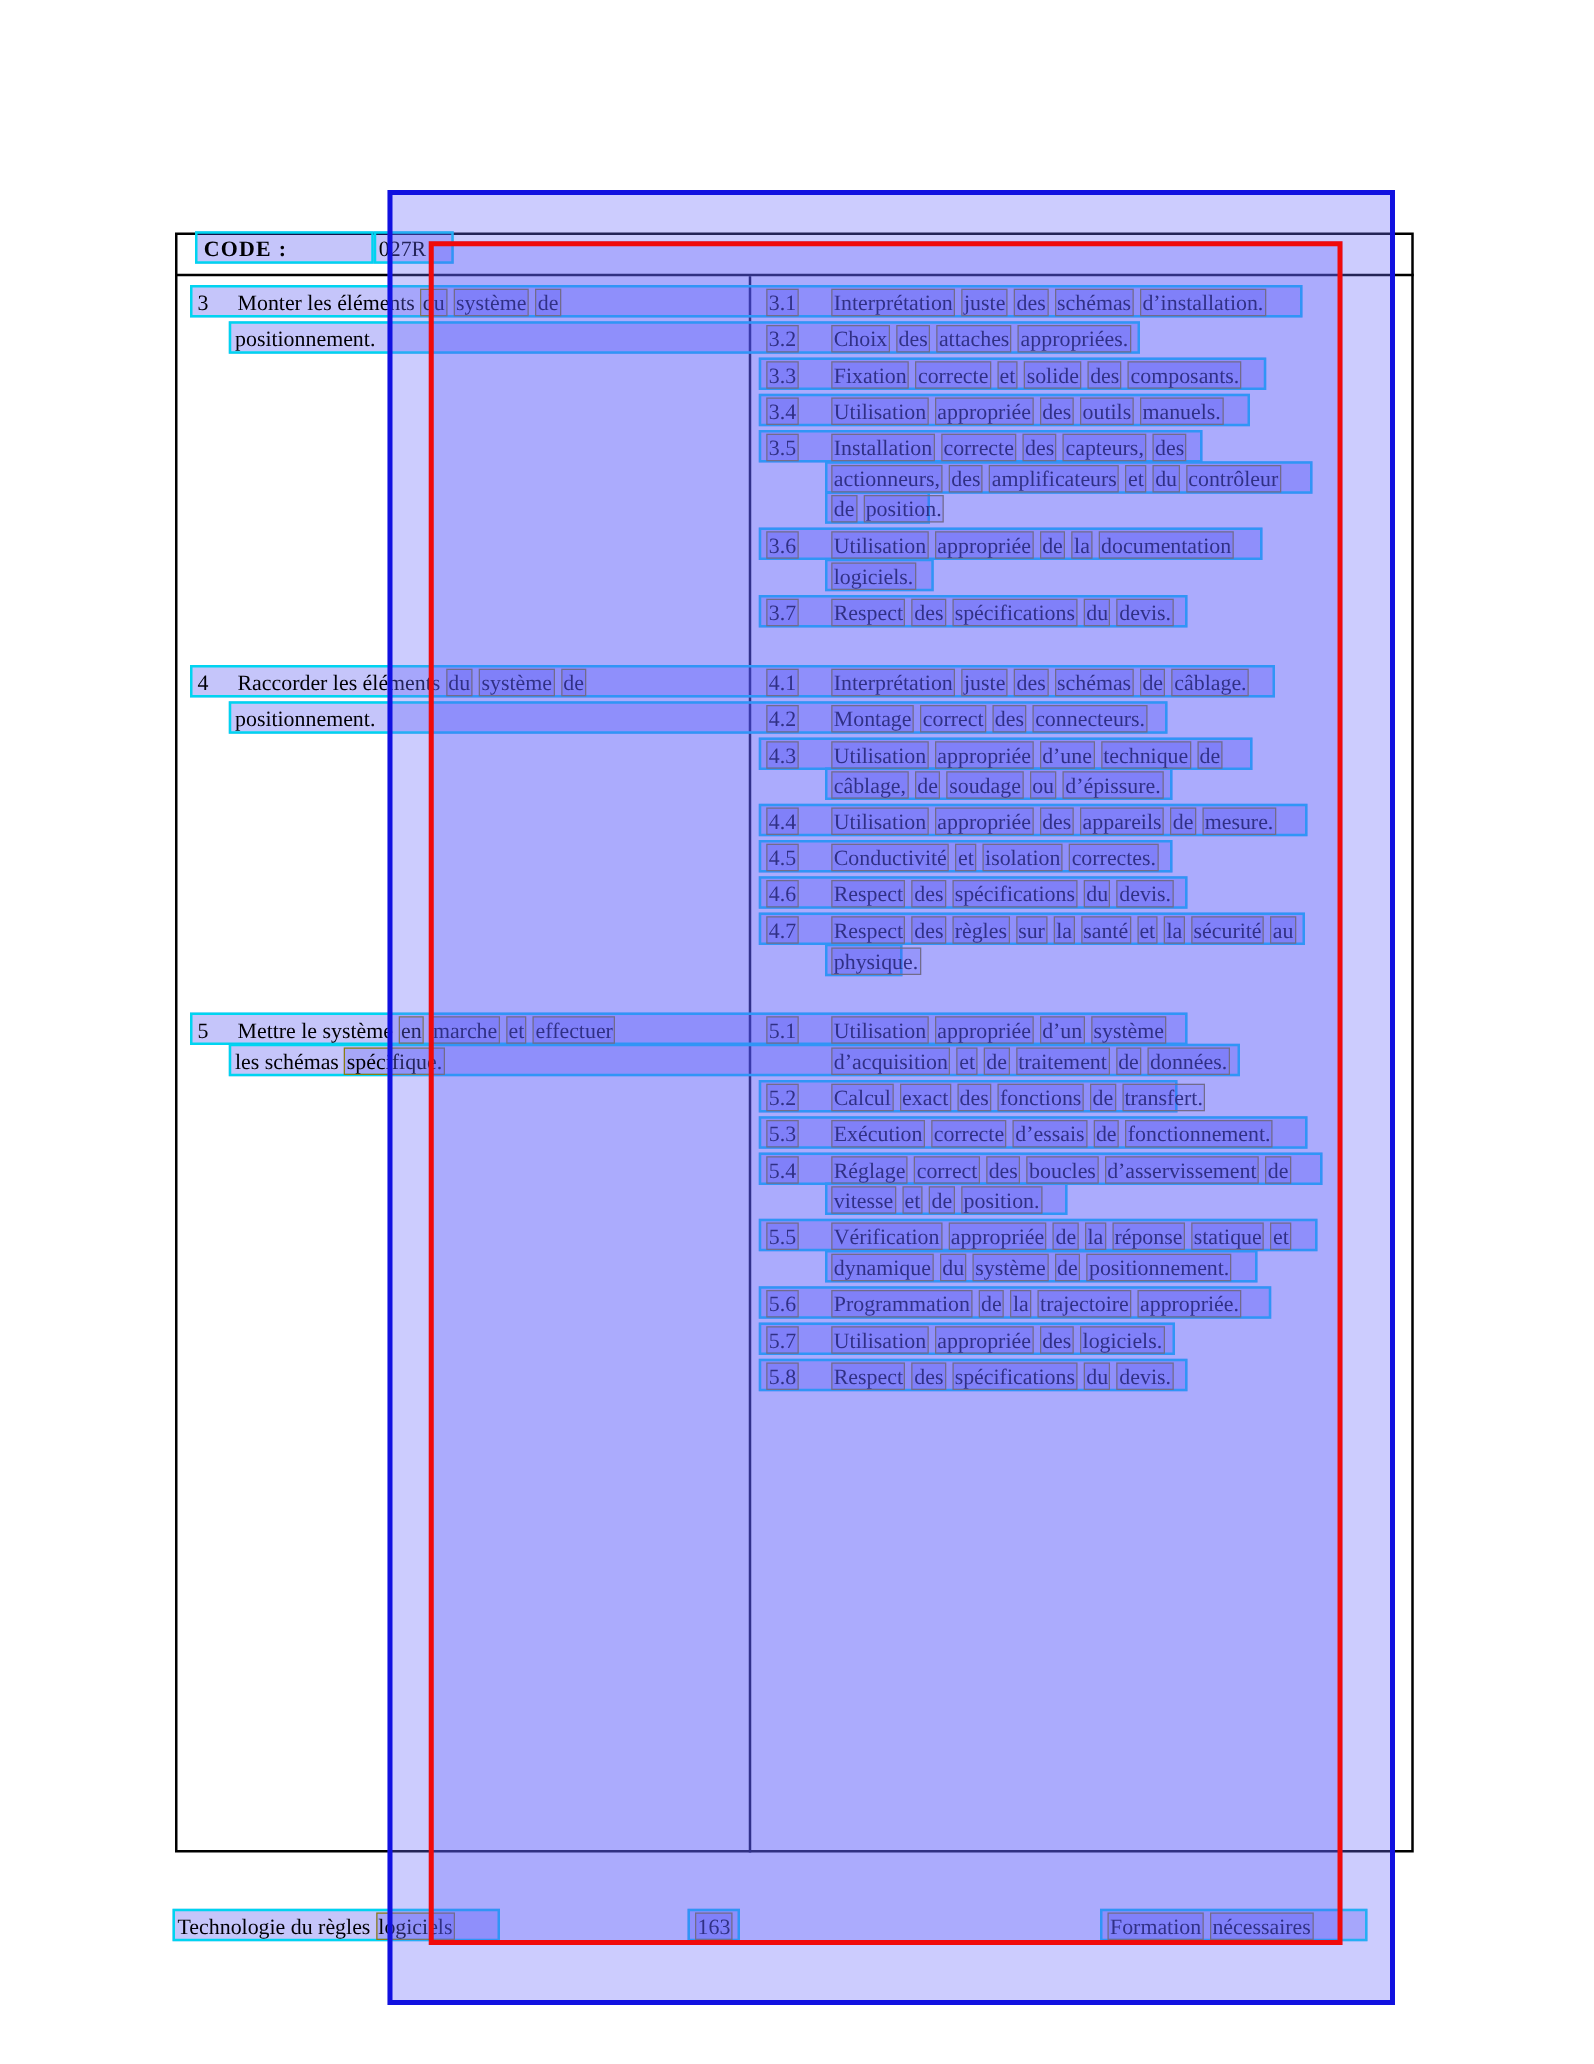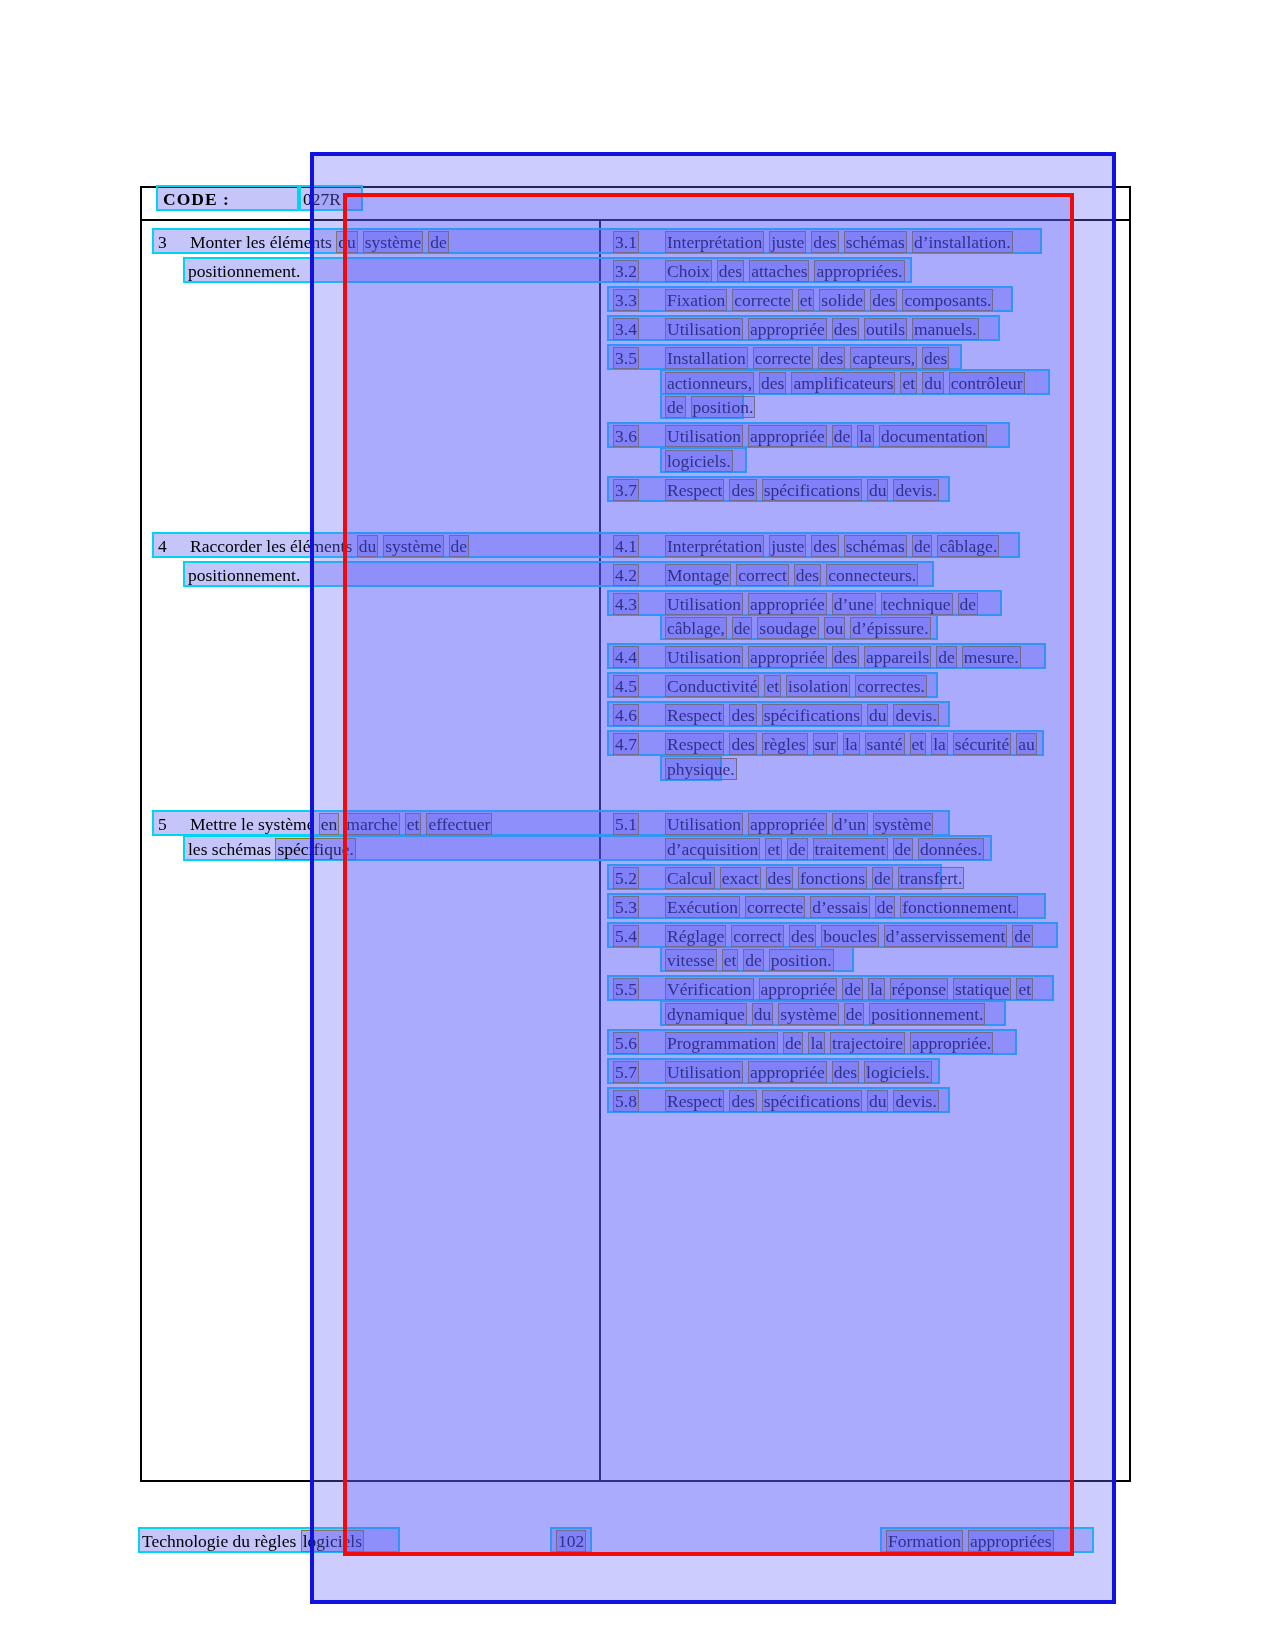--- a/index.html
+++ b/index.html
@@ -109,18 +109,18 @@
       <div class="band" style="left: 607px; top: 1029px; width: 410px; border-color: rgb(0, 212, 240); background: rgba(64, 64, 238, 0.3);"></div>
       <div class="run" style="left: 613px; top: 1032px;"><span class="numcell" style="width: 52px;"><span class="w">5.6</span></span><span class="w" style="border-color: rgb(138, 125, 16); background: rgba(64, 64, 238, 0.22);">Programmation</span><span class="w" style="border-color: rgb(138, 125, 16); background: rgba(64, 64, 238, 0.22);">de</span><span class="w" style="border-color: rgb(138, 125, 16); background: rgba(64, 64, 238, 0.22);">la</span><span class="w" style="border-color: rgb(138, 125, 16); background: rgba(64, 64, 238, 0.22);">trajectoire</span><span class="w" style="border-color: rgb(138, 125, 16); background: rgba(64, 64, 238, 0.22);">appropriée.</span></div>
       <div class="band" style="left: 607px; top: 1058px; width: 333px; border-color: rgb(0, 212, 240); background: rgba(64, 64, 238, 0.3);"></div>
       <div class="run" style="left: 613px; top: 1061px;"><span class="numcell" style="width: 52px;"><span class="w">5.7</span></span><span class="w" style="border-color: rgb(138, 125, 16); background: rgba(64, 64, 238, 0.22);">Utilisation</span><span class="w" style="border-color: rgb(138, 125, 16); background: rgba(64, 64, 238, 0.22);">appropriée</span><span class="w" style="border-color: rgb(138, 125, 16); background: rgba(64, 64, 238, 0.22);">des</span><span class="w" style="border-color: rgb(138, 125, 16); background: rgba(64, 64, 238, 0.22);">logiciels.</span></div>
       <div class="band" style="left: 607px; top: 1087px; width: 343px; border-color: rgb(0, 212, 240); background: rgba(64, 64, 238, 0.3);"></div>
       <div class="run" style="left: 613px; top: 1090px;"><span class="numcell" style="width: 52px;"><span class="w">5.8</span></span><span class="w" style="border-color: rgb(138, 125, 16); background: rgba(64, 64, 238, 0.22);">Respect</span><span class="w" style="border-color: rgb(138, 125, 16); background: rgba(64, 64, 238, 0.22);">des</span><span class="w" style="border-color: rgb(138, 125, 16); background: rgba(64, 64, 238, 0.22);">spécifications</span><span class="w" style="border-color: rgb(138, 125, 16); background: rgba(64, 64, 238, 0.22);">du</span><span class="w" style="border-color: rgb(138, 125, 16); background: rgba(64, 64, 238, 0.22);">devis.</span></div>
       <div class="band" style="left: 138px; top: 1527px; width: 262px; border-color: rgb(0, 212, 240); background: rgba(64, 64, 238, 0.3);"></div>
       <div class="band" style="left: 550px; top: 1527px; width: 42px; border-color: rgb(0, 212, 240); background: rgba(64, 64, 238, 0.3);"></div>
       <div class="band" style="left: 880px; top: 1527px; width: 214px; border-color: rgb(0, 212, 240); background: rgba(64, 64, 238, 0.3);"></div>
       <div class="run" style="left: 142px; top: 1530px;"><span>Technologie du règles </span><span class="w" style="border-color: rgb(138, 125, 16); background: rgba(64, 64, 238, 0.22);">logiciels</span></div>
-      <div class="run" style="left: 556px; top: 1530px;"><span class="w" style="border-color: rgb(138, 125, 16); background: rgba(64, 64, 238, 0.22);">102</span></div>
-      <div class="run" style="left: 886px; top: 1530px;"><span class="w" style="border-color: rgb(138, 125, 16); background: rgba(64, 64, 238, 0.22);">Formation</span><span class="w" style="border-color: rgb(138, 125, 16); background: rgba(64, 64, 238, 0.22);">appropriées</span></div>
+      <div class="run" style="left: 556px; top: 1530px;"><span class="w" style="border-color: rgb(138, 125, 16); background: rgba(64, 64, 238, 0.22);">163</span></div>
+      <div class="run" style="left: 886px; top: 1530px;"><span class="w" style="border-color: rgb(138, 125, 16); background: rgba(64, 64, 238, 0.22);">Formation</span><span class="w" style="border-color: rgb(138, 125, 16); background: rgba(64, 64, 238, 0.22);">nécessaires</span></div>
     </div>
   <div class="blue-overlay" style="border-color: rgb(17, 17, 224); background: rgba(105, 105, 252, 0.34);"></div>
   <div class="red-overlay" style="border-color: rgb(240, 10, 10); background: rgba(80, 80, 250, 0.27);"></div>
 </div>
 
 </body></html>

